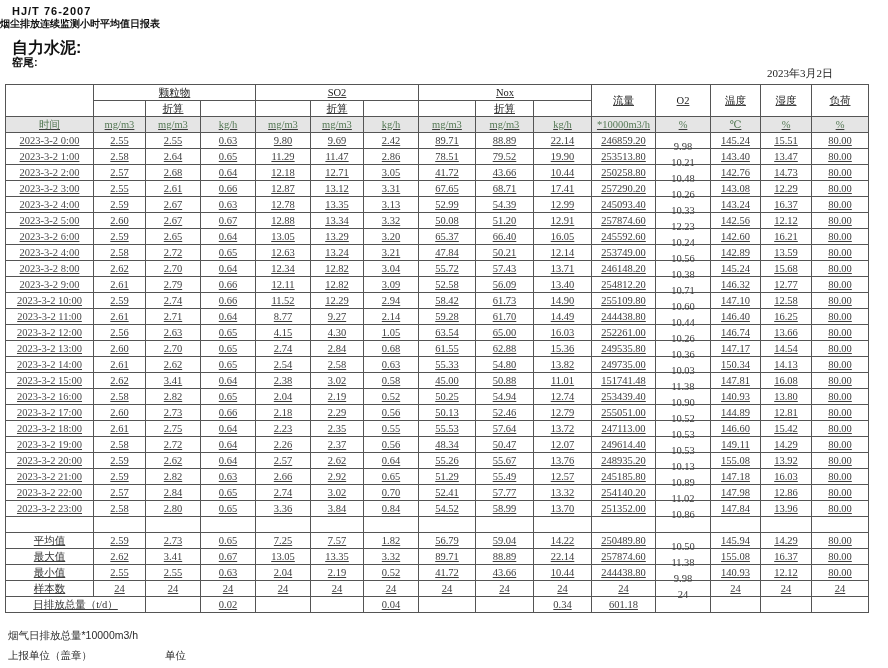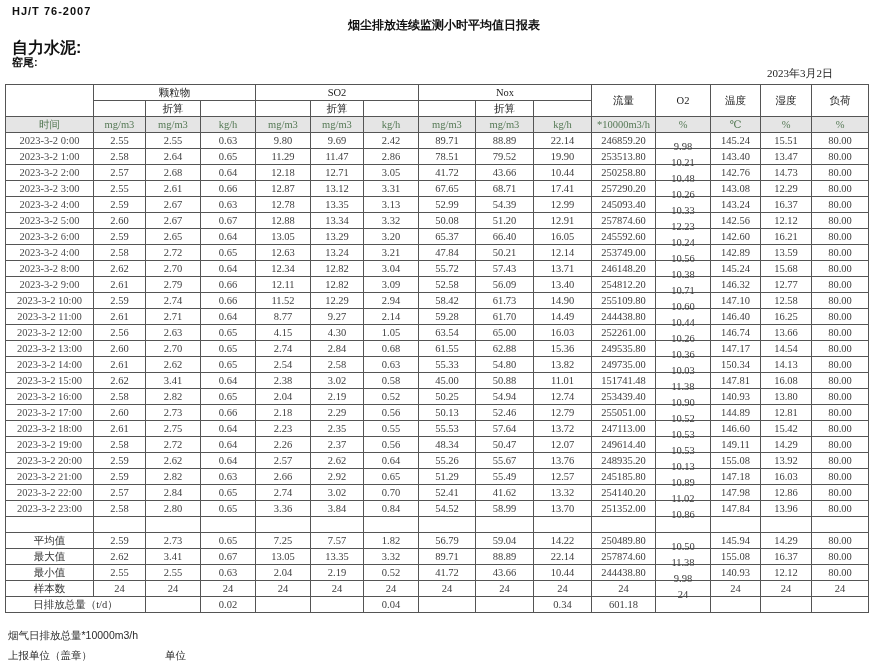--- a/index.html
+++ b/index.html
@@ -1,26 +1,26 @@
 <!DOCTYPE html>
 <html><head>
 <meta charset="utf-8">
 <style>
   * { margin:0; padding:0; box-sizing:border-box; }
   html,body { width:888px; height:668px; background:#ffffff; overflow:hidden; }
   body { position:relative; font-family:"Liberation Serif","DejaVu Serif",serif; color:#3d3d3d; }
 
   .hdr-label { position:absolute; font-family:"Liberation Sans","DejaVu Sans",sans-serif; font-weight:bold; color:#111; }
   #std-code   { left:12px; top:5px;  font-size:11px; letter-spacing:1px; }
-  #page-title { left:0; right:0; top:17px; text-align:center; font-size:12px; }
+  #page-title { left:0; right:0; top:17px; text-align:left; font-size:10px; }
   #company    { left:12px; top:38px; font-size:16px; }
   #stack      { left:12px; top:55px; font-size:11px; }
   #report-date{ position:absolute; left:767px; top:66px; font-size:11px; color:#222; }
 
-  table#report { position:absolute; left:5px; top:84px; border-collapse:collapse; table-layout:fixed; }
+  table#report { position:absolute; left:5px; top:84px; border-collapse:collapse; table-layout:fixed;text-decoration:underline; }
   #report td, #report th { border:1px solid #555; text-align:center; vertical-align:middle;
     white-space:nowrap; font-weight:normal; font-size:10.5px; height:16px; line-height:15px; padding:0; }
 
   tr.h1 th { font-size:11px; color:#1a1a1a; }
   tr.h1 th.tall { height:33px; }
   tr.h2 th { font-size:10.5px; color:#1a1a1a; }
   tr.h3 th { background:#e5e5e5; color:#567a56; font-size:10px; }
 
   td.time-cell  { color:#4a4a4a; font-size:10.5px; }
   td.label-cell { color:#333; font-size:10.5px; }
@@ -478,21 +478,21 @@
       </tr>
       <tr>
         <td class="time-cell">2023-3-2 22:00</td>
         <td>2.57</td>
         <td>2.84</td>
         <td>0.65</td>
         <td>2.74</td>
         <td>3.02</td>
         <td>0.70</td>
         <td>52.41</td>
-        <td>41.62</td>
+        <td>57.77</td>
         <td>13.32</td>
         <td>254140.20</td>
         <td><span class="o2-shift">11.02</span></td>
         <td>147.98</td>
         <td>12.86</td>
         <td>80.00</td>
       </tr>
       <tr>
         <td class="time-cell">2023-3-2 23:00</td>
         <td>2.58</td>

